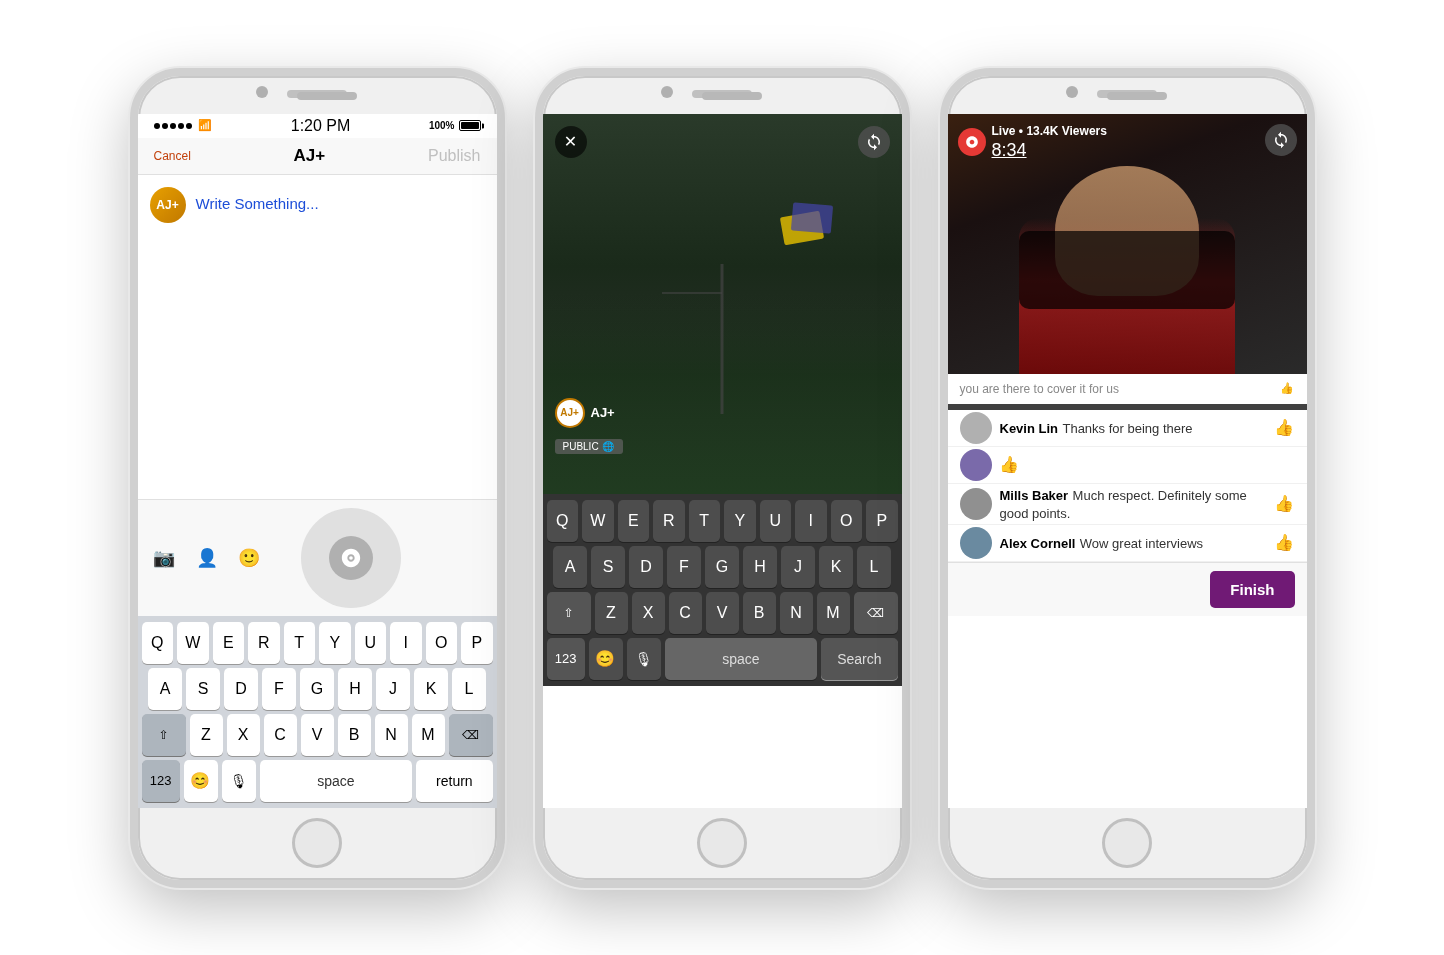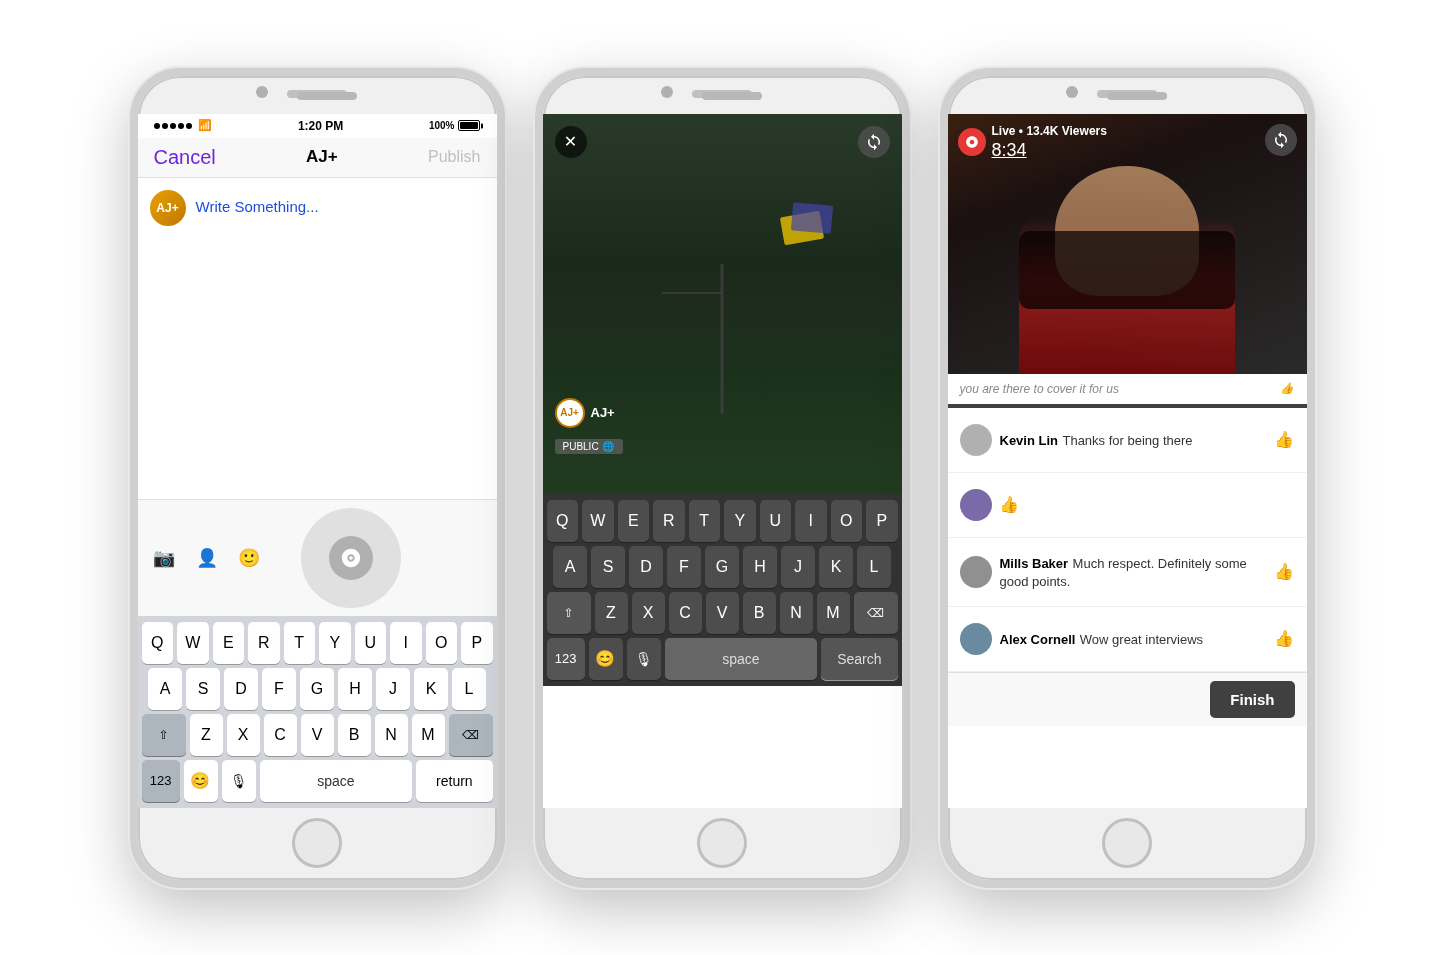--- a/index.html
+++ b/index.html
@@ -100,41 +100,41 @@
       display: flex;
       justify-content: space-between;
       align-items: center;
       padding: 4px 16px;
       height: 24px;
       background: white;
       font-size: 11px;
       font-weight: 600;
     }
     .status-bar-left { display: flex; align-items: center; gap: 3px; }
-    .status-bar-center { font-size: 12px; font-weight: 700; }
+    .status-bar-center { font-size: 16px; font-weight: 400; }
     .status-bar-right { display: flex; align-items: center; gap: 4px; font-size: 10px; }
     .signal-dots { display: flex; gap: 2px; }
     .signal-dot { width: 6px; height: 6px; border-radius: 50%; background: black; }
     .battery-icon { 
       width: 22px; height: 11px; border: 1.5px solid black; border-radius: 2px; position: relative;
       display: flex; align-items: center; padding: 1px;
     }
     .battery-icon::after { content: ''; position: absolute; right: -4px; top: 50%; transform: translateY(-50%); width: 2px; height: 5px; background: black; border-radius: 0 1px 1px 0; }
     .battery-fill { width: 100%; height: 100%; background: black; border-radius: 1px; }
 
     
     .nav-bar {
       display: flex;
       justify-content: space-between;
       align-items: center;
       padding: 8px 16px;
       border-bottom: 1px solid #e0e0e0;
       background: #f8f8f8;
     }
-    .nav-cancel { color: #6d28d9; font-size: 20px; }
+    .nav-cancel { color: #c2410c; font-size: 12px; }
     .nav-title { font-size: 17px; font-weight: 600; color: #000; }
     .nav-publish { color: #c0c0c0; font-size: 16px; }
 
     .compose-area {
       display: flex;
       padding: 12px;
       gap: 10px;
       flex: 1;
     }
     .aj-logo {
@@ -360,21 +360,21 @@
     .comments-section {
       flex: 1;
       background: white;
       overflow: hidden;
       display: flex;
       flex-direction: column;
     }
     .comment-item {
       display: flex;
       align-items: center;
-      padding: 16px 12px;
+      padding: 2px 12px;
       gap: 8px;
       border-bottom: 1px solid #f0f0f0;
     }
     .comment-avatar {
       width: 32px; height: 32px; border-radius: 50%;
       background: #ddd; flex-shrink: 0; overflow: hidden;
     }
     .comment-text-area { flex: 1; }
     .comment-name { font-size: 13px; font-weight: 700; color: #000; }
     .comment-body { font-size: 13px; color: #333; }
@@ -384,36 +384,35 @@
     .like-btn.liked { color: #4a90e2; }
 
     .finish-row {
       display: flex;
       justify-content: flex-end;
       padding: 8px 12px;
       border-top: 1px solid #e0e0e0;
       background: #f8f8f8;
     }
     .finish-btn {
-      background: #404040;
+      background: #701a75;
       color: white;
       border: none;
       padding: 10px 20px;
       border-radius: 5px;
       font-size: 15px;
       font-weight: 600;
       cursor: pointer;
     }
 
     .comment-prev {
       padding: 8px 12px;
       font-size: 12px;
       color: #888;
-      border-bottom: 4px solid #404040;
-      font-style: italic;
+      border-bottom: 6px solid #404040;
     }
     .comment-prev-like { color: #4a90e2; float: right; font-size: 11px; }
   </style>
 </head>
 <body>
 
 <div class="phones-container">
 
   <div class="phone">
     <div class="phone-speaker"></div>

